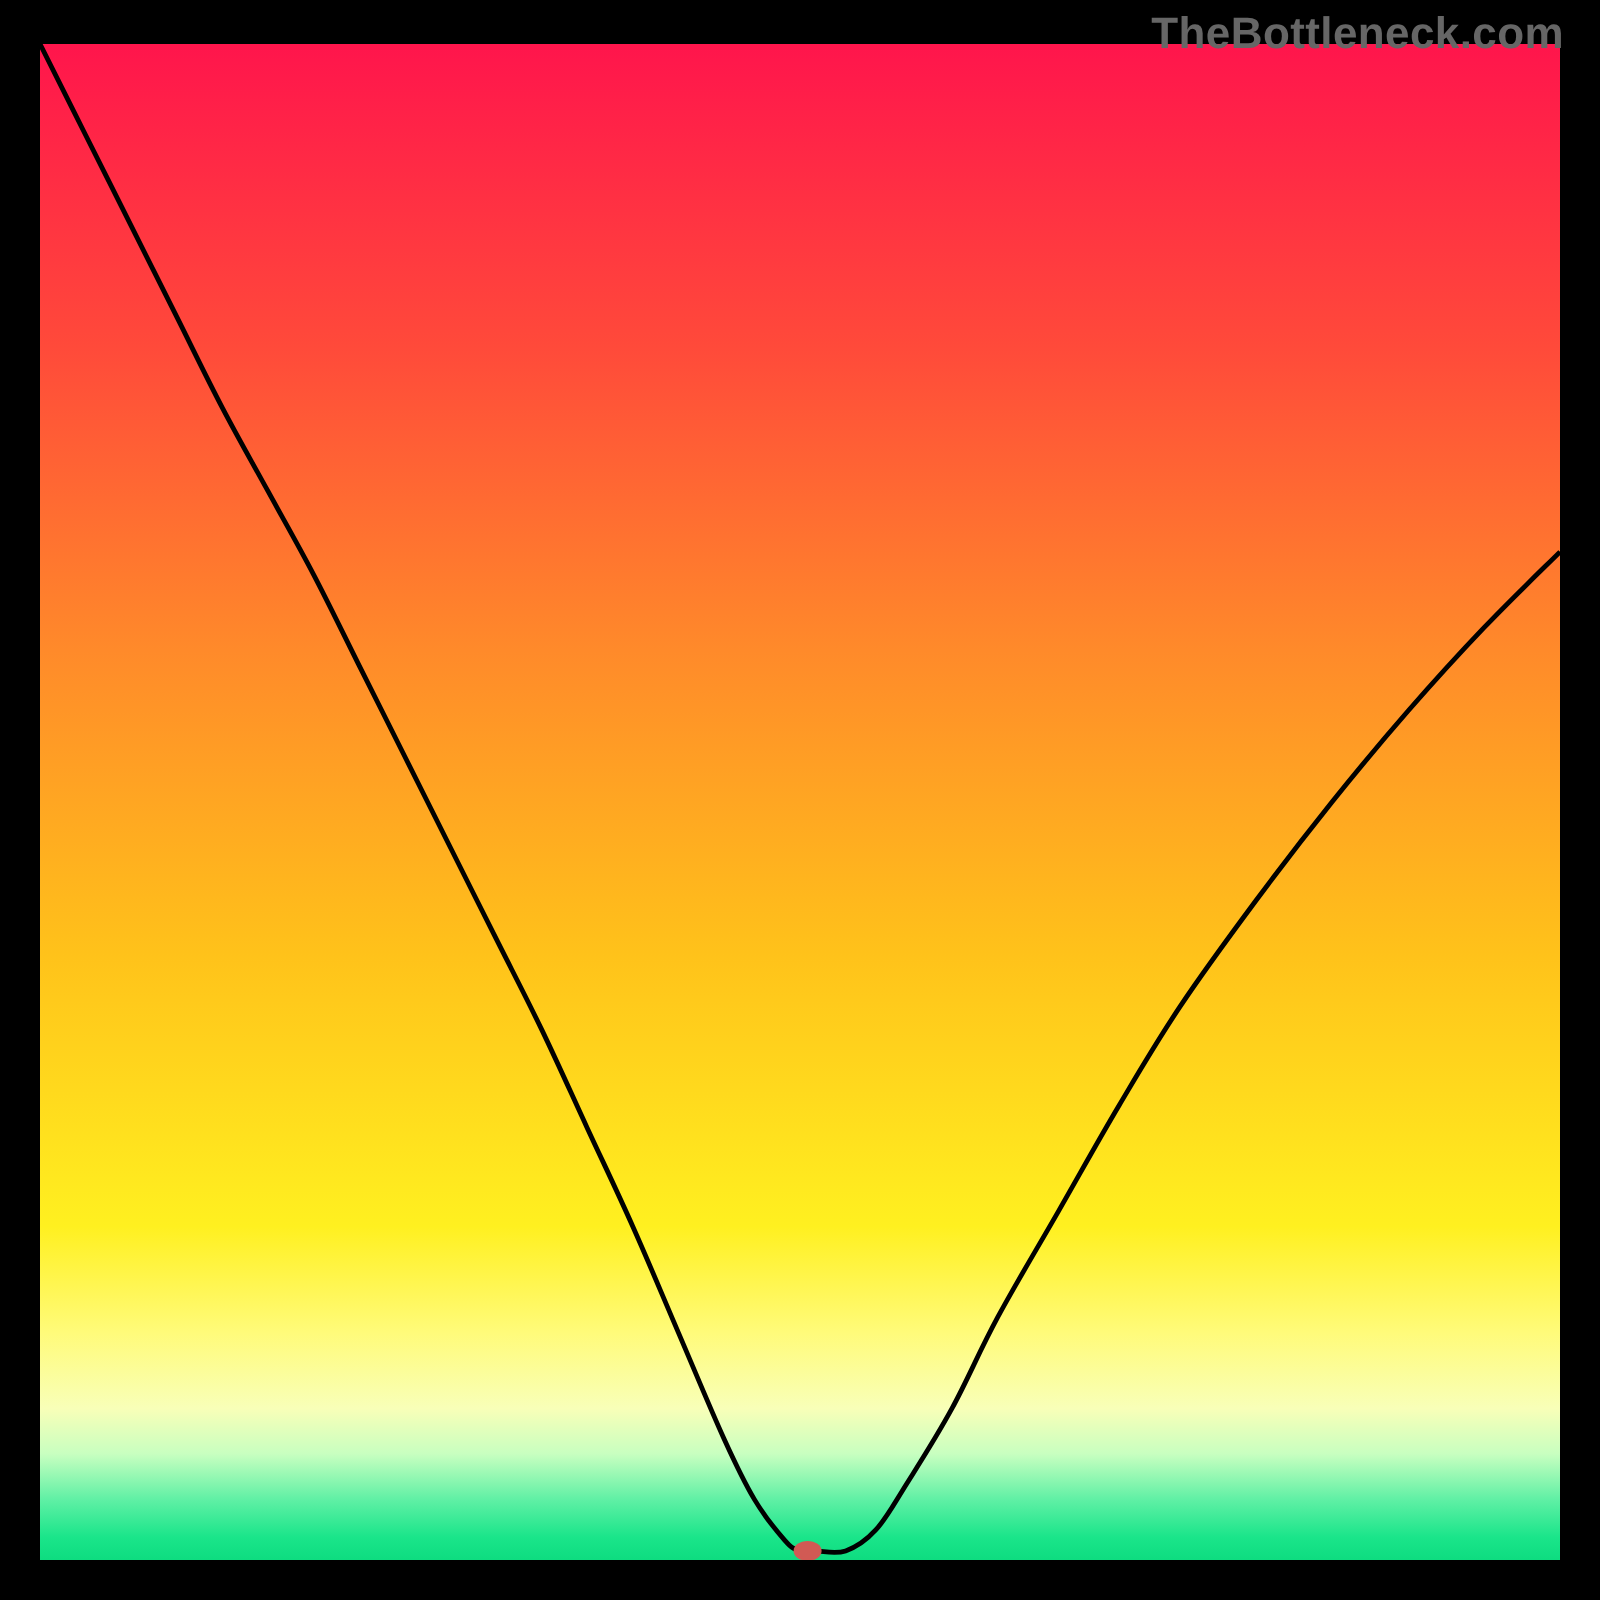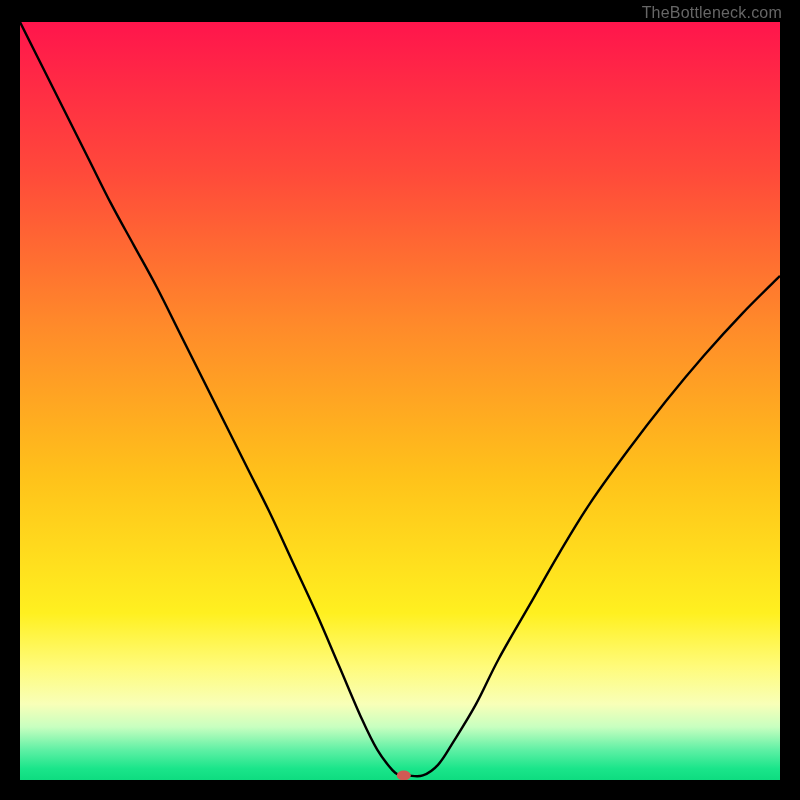--- a/index.html
+++ b/index.html
@@ -9,22 +9,22 @@
     background: #000;
     position: relative;
     font-family: Arial, Helvetica, sans-serif;
     overflow: hidden;
   }
   .watermark {
     position: absolute;
     top: 4px;
     right: 18px;
     color: #666;
-    font-size: 16px;
-    font-weight: 400;
+    font-size: 22px;
+    font-weight: 700;
     z-index: 20;
     letter-spacing: 0.2px;
   }
   .plot-area {
     position: absolute;
     left: 20px;
     top: 22px;
     width: 760px;
     height: 758px;
     display: block;

